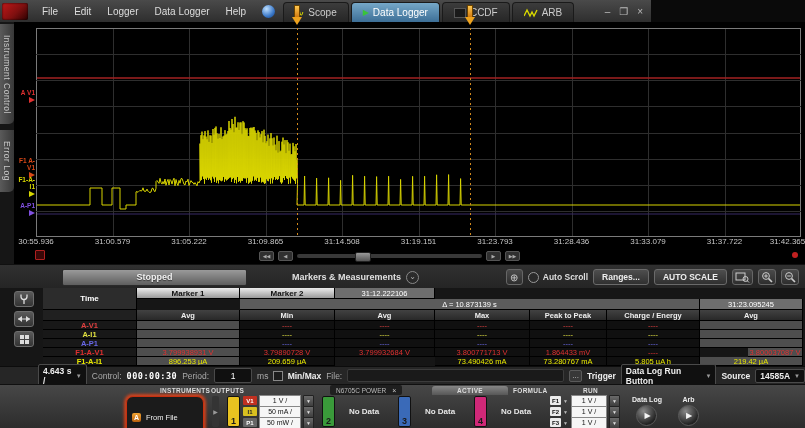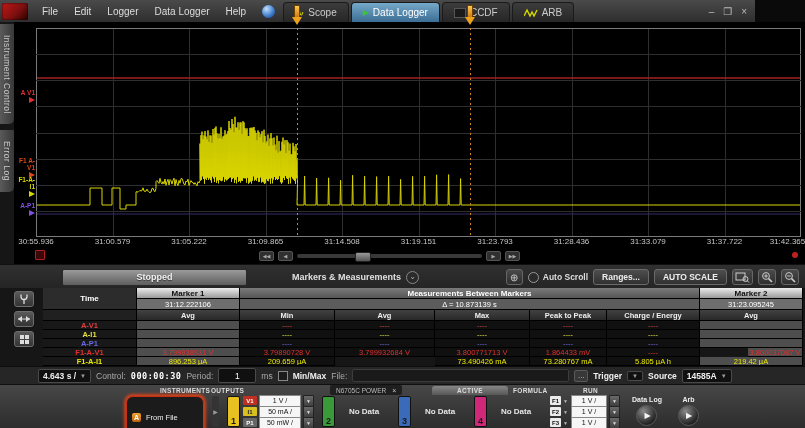--- a/index.html
+++ b/index.html
@@ -1,19 +1,19 @@
 <!DOCTYPE html>
 <html><head>
 <meta charset="utf-8">
 <style>
   html,body{margin:0;padding:0;background:#000;}
   #app{position:relative;width:805px;height:428px;background:#0a0a0a;overflow:hidden;
        font-family:"Liberation Sans",sans-serif;color:#ddd;-webkit-font-smoothing:antialiased;}
   
-  .menubar{position:absolute;left:0;top:0;width:755px;height:22px;
+  .menubar{position:absolute;left:0;top:0;width:651px;height:22px;
     background:linear-gradient(#4a4a4a,#2e2e2e);display:flex;align-items:center;z-index:4;}
   .logo{width:26px;height:17px;margin:0 6px 0 2px;border-radius:2px;
     background:linear-gradient(135deg,#c01818 0%,#801010 55%,#2a0000 100%);box-shadow:inset 0 0 2px #000;}
   .menu{font-size:10px;color:#ddd;padding:3px 8px;cursor:default;}
   .orb{width:13px;height:13px;border-radius:50%;margin:0 8px;
     background:radial-gradient(circle at 35% 30%,#bfe0ff,#3a78c8 60%,#123a78);}
   .mtab{align-self:flex-end;height:19px;display:flex;align-items:center;gap:4px;
     padding:0 11px;font-size:10px;color:#ccc;background:linear-gradient(#3c3c3c,#262626);
     border:1px solid #1a1a1a;border-bottom:none;border-radius:4px 4px 0 0;margin-right:2px;}
   .mtab.active{background:linear-gradient(#76a8c8,#3c6e96);color:#fff;}
@@ -317,21 +317,20 @@
             <rect x="1" y="1" width="4" height="4" fill="#ddd"></rect>
             <rect x="6" y="1" width="4" height="4" fill="#ddd"></rect>
             <rect x="1" y="6" width="4" height="4" fill="#ddd"></rect>
             <rect x="6" y="6" width="4" height="4" fill="#ddd"></rect>
           </svg>
         </button>
     </div>
     <div class="grid">
       <div class="c timehdr">Time</div>
       <div class="c mkhdr">Marker 1</div>
-      <div class="c between">Measurements Between Markers</div>
       <div class="c mkhdr">Marker 2</div>
 
       <div class="c mkval">31:12.222106</div>
       <div class="c delta">Δ = 10.873139 s</div>
       <div class="c mkval">31:23.095245</div>
 
       <div class="c sub blankhdr"></div>
       <div class="c sub">Avg</div>
       <div class="c sub">Min</div>
       <div class="c sub">Avg</div>
@@ -397,20 +396,21 @@
     <span>Period:</span>
     <input class="pinput" value="1" style="">
     <span>ms</span>
     <span class="cbx"></span>
     <span class="bold">Min/Max</span>
     <span>File:</span>
     <div class="filefield"></div>
     <button class="morebtn">...</button>
     <span class="bold">Trigger</span>
     <div class="ddk">
+      <span>Data Log Run Button</span>
       <span class="da">▼</span>
       </div>
     <span class="bold">Source</span>
     <div class="ddk">
       <span>14585A</span>
       <span class="da">▼</span>
       </div>
   </div>
 
   <div class="bottombar">

